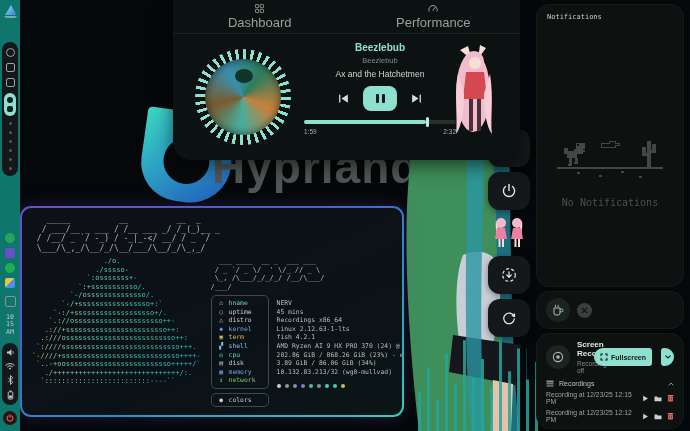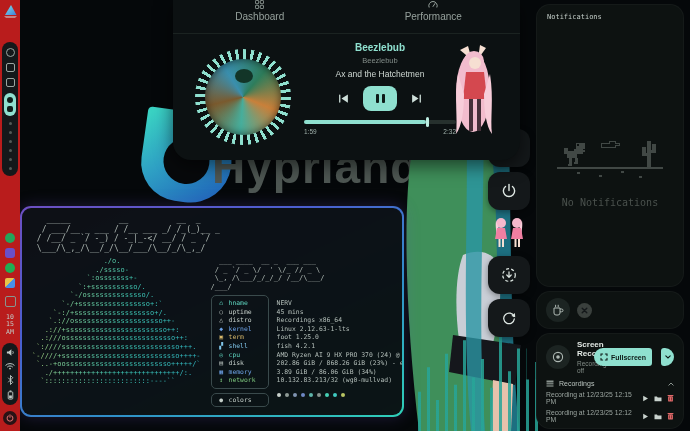--- a/index.html
+++ b/index.html
@@ -18,21 +18,21 @@
   .hypr-text{position:absolute;left:212px;top:140px;font-size:46px;font-weight:bold;
      color:#4e5753;letter-spacing:1px;}
   .visualizer{position:absolute;left:418px;top:328px;width:126px;height:103px;
      background:repeating-linear-gradient(90deg,#27a598 0 3px,rgba(0,0,0,0) 3px 9px);
      clip-path:polygon(0 100%,0 62%,6% 62%,6% 38%,13% 38%,13% 70%,20% 70%,20% 25%,27% 25%,27% 55%,
        34% 55%,34% 12%,41% 12%,41% 48%,48% 48%,48% 30%,56% 30%,56% 58%,63% 58%,63% 8%,70% 8%,
        70% 42%,78% 42%,78% 20%,86% 20%,86% 50%,93% 50%,93% 33%,100% 33%,100% 100%);
      opacity:.85;}
 
   
-  .sidebar{position:absolute;left:0;top:0;width:20px;height:431px;background:#b91c1c;z-index:40;
+  .sidebar{position:absolute;left:0;top:0;width:20px;height:431px;background:#0f766e;z-index:40;
      display:flex;flex-direction:column;align-items:center;padding:4px 0;box-sizing:border-box;}
   .ws-pill{margin-top:24px;width:16px;background:#14181a;border-radius:9px;display:flex;
      flex-direction:column;align-items:center;gap:6px;padding:6px 0;}
   .ws-app{width:7px;height:7px;border:1px solid #9aa5a0;border-radius:2px;}
   .ws-app.round{border-radius:50%;}
   .ws-active{width:12px;border-radius:6px;background:#8fe0cf;display:flex;flex-direction:column;
      align-items:center;gap:3px;padding:4px 0;}
   .ws-active i{display:block;width:6px;height:6px;background:#10201c;border-radius:2px;}
   .ws-active i.round{border-radius:50%;}
   .ws-dot{width:3px;height:3px;border-radius:50%;background:#525a57;}
@@ -43,22 +43,22 @@
      color:#c2ccc8;text-align:center;}
   .stat-pill{margin-top:7px;width:16px;background:#14181a;border-radius:8px;display:flex;
      flex-direction:column;align-items:center;gap:5px;padding:5px 0;}
   .pwr{margin-top:6px;margin-bottom:2px;width:14px;height:14px;border-radius:50%;background:#2a1215;
      display:flex;align-items:center;justify-content:center;}
 
   
   .media-panel{position:absolute;left:173px;top:0;width:347px;height:160px;background:#0c1112;
      border-radius:0 0 18px 18px;z-index:30;box-shadow:0 6px 18px rgba(0,0,0,.55);}
   .tabs{display:flex;height:33px;border-bottom:1px solid #1b2321;}
-  .tab{flex:1;display:flex;flex-direction:column;align-items:center;gap:2px;
-     color:#96a19c;font-size:10px;position:relative;cursor:default;}
+  .tab{flex:1;display:flex;flex-direction:column;align-items:center;justify-content:center;gap:2px;
+     color:#96a19c;font-size:13px;position:relative;cursor:default;}
   .tab.active{color:#8fe0cf;}
   .tab.active::after{content:"";position:absolute;bottom:-1px;width:44px;height:2px;
      border-radius:2px;background:#8fe0cf;}
   .media-body{position:relative;height:126px;}
   .album{position:absolute;left:22px;top:15px;width:96px;height:96px;border-radius:50%;
      background:repeating-conic-gradient(#8fe0cf 0deg 4deg,rgba(0,0,0,0) 4deg 10deg);}
   .album::before{content:"";position:absolute;left:10px;top:10px;width:76px;height:76px;border-radius:50%;
      background:conic-gradient(from 40deg,#2e7d5b,#c9803a,#46ae9c,#7a5a2e,#3a8fae,#2e7d5b);
      box-shadow:inset 0 0 8px rgba(0,0,0,.6);}
   .album::after{content:"";position:absolute;left:40px;top:20px;width:18px;height:14px;border-radius:50%;
@@ -544,21 +544,20 @@
               <div class="colors-box">
                 <span class="f-ic">●</span>
                 <span>colors</span>
               </div>
             </div>
             <div class="fetch-vals">
               <div class="f-val">NERV</div>
               <div class="f-val">45 mins</div>
               <div class="f-val">Recordings x86_64</div>
               <div class="f-val">Linux 2.12.63-1-lts</div>
-              <div class="f-val">foot 1.25.0</div>
               <div class="f-val">fish 4.2.1</div>
               <div class="f-val">AMD Ryzen AI 9 HX PRO 370 (24) @ 2.00 GHz</div>
               <div class="f-val">202.86 GiB / 868.26 GiB (23%) - ext4</div>
               <div class="f-val">3.89 GiB / 86.06 GiB (34%)</div>
               <div class="f-val">10.132.83.213/32 (wg0-mullvad)</div>
               <div class="dots">
                 <span style="background-color: rgb(201, 209, 205);"></span>
                 <span style="background-color: rgb(143, 154, 150);"></span>
                 <span style="background-color: rgb(127, 147, 176);"></span>
                 <span style="background-color: rgb(110, 135, 196);"></span>

